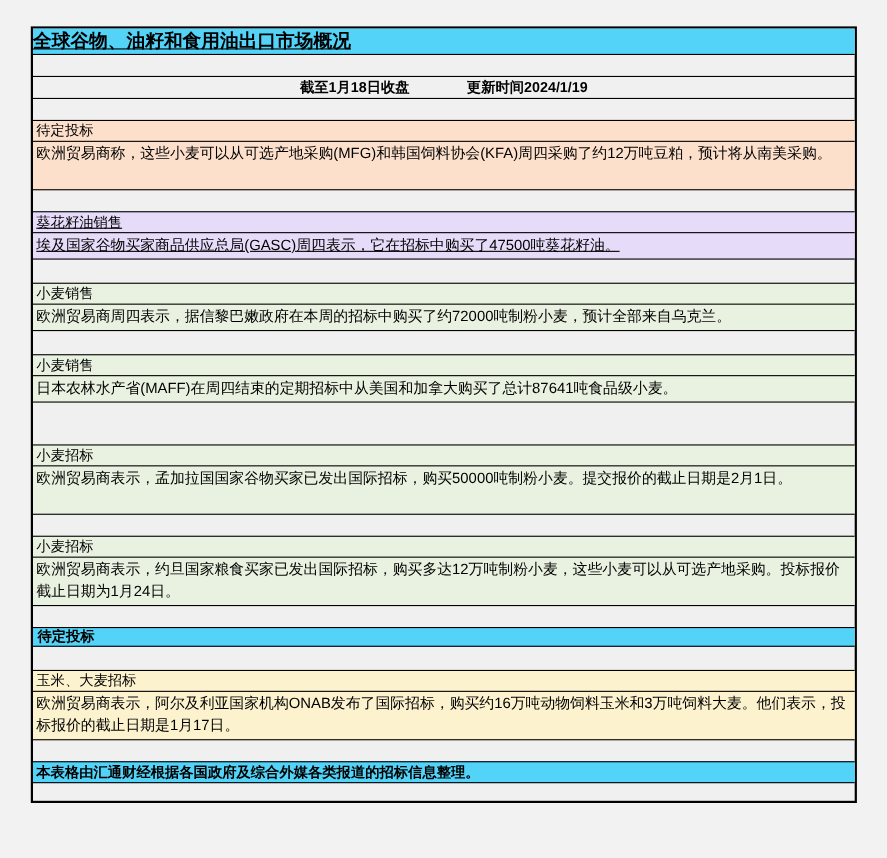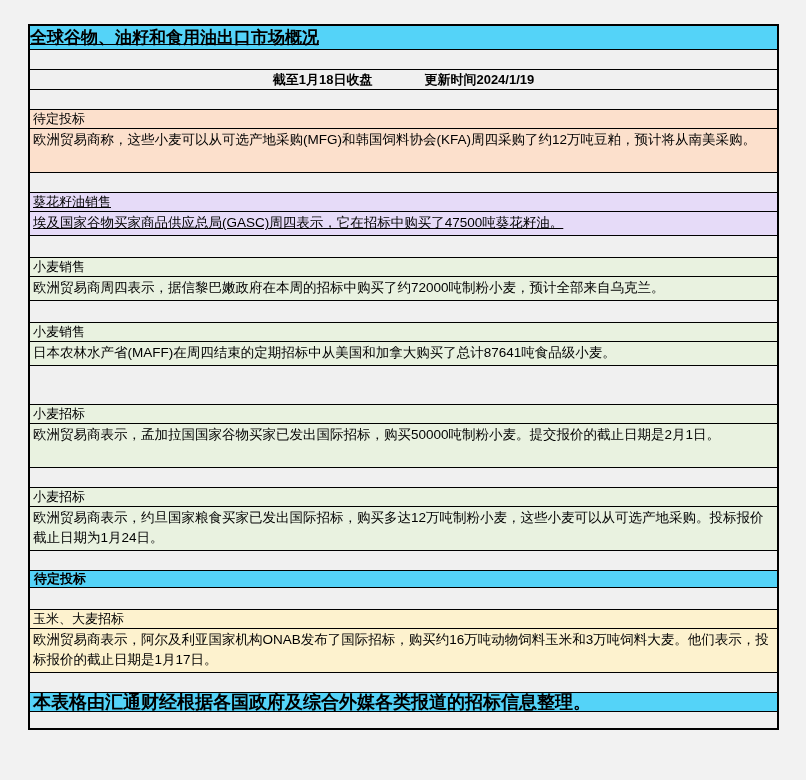--- a/index.html
+++ b/index.html
@@ -74,21 +74,21 @@
     font-size: 13px;
     padding-left: 4px;
     border-top: 1px solid #000;
     border-bottom: 1px solid #000;
   }
   .note-row {
     background: #54D3F8;
     height: 18px;
     line-height: 18px;
     font-weight: bold;
-    font-size: 18px;
+    font-size: 13px;
     padding-left: 3px;
     border-top: 1px solid #000;
     border-bottom: 1px solid #000;
   }
   .tail { height: 16px; }
 </style>
 </head>
 <body>
 
 <div class="sheet">

